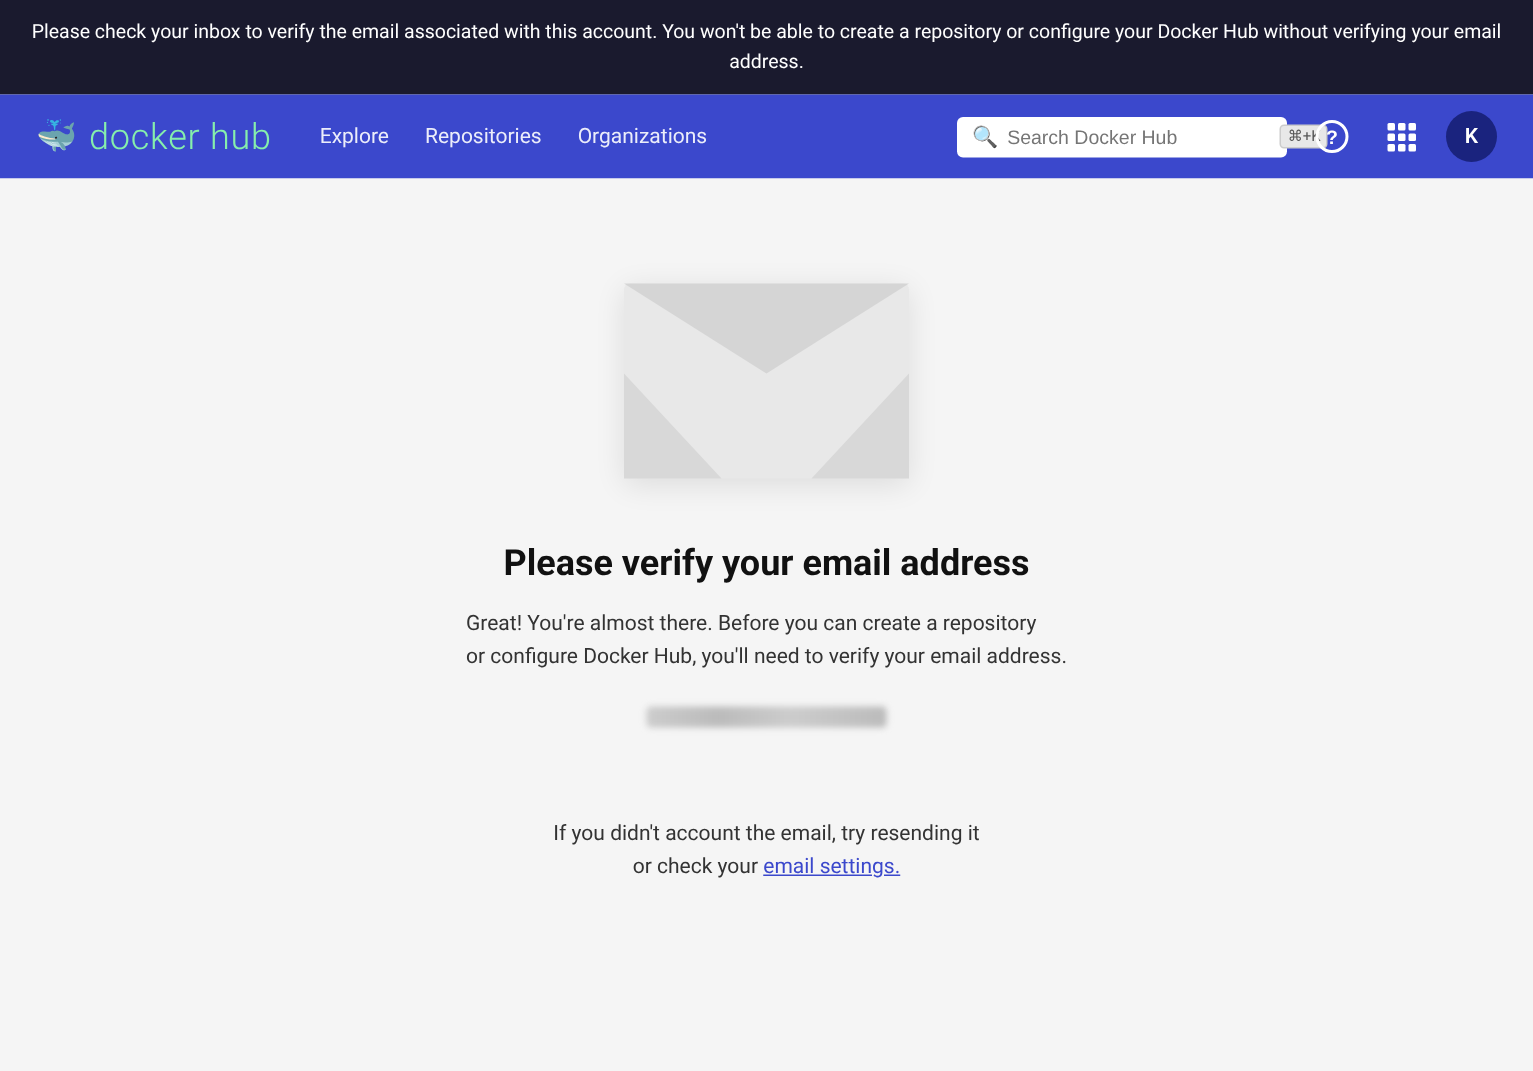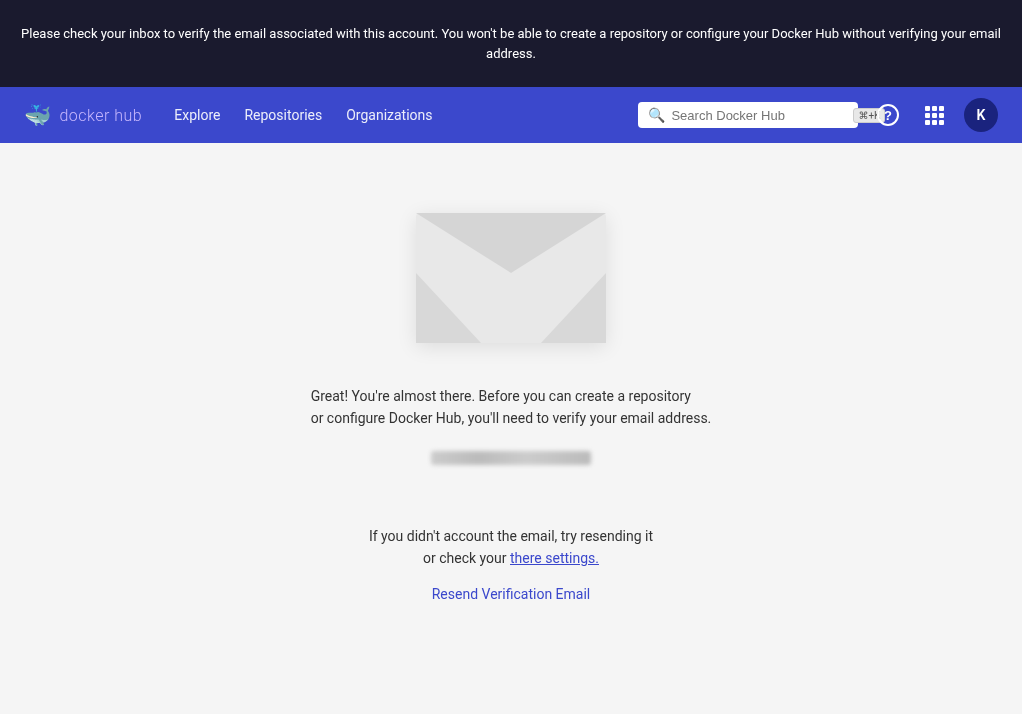--- a/index.html
+++ b/index.html
@@ -3,21 +3,21 @@
   <meta charset="utf-8">
   <style>
     * { box-sizing: border-box; margin: 0; padding: 0; }
     body { font-family: -apple-system, BlinkMacSystemFont, 'Segoe UI', Roboto, Arial, sans-serif; background: #f5f5f5; min-height: 714px; }
 
     
     .banner {
       background: #1a1a2e;
       color: #fff;
       text-align: center;
-      padding: 24px 20px;
+      padding: 12px 20px;
       font-size: 13px;
       line-height: 1.5;
     }
 
     
     .navbar {
       background: #3b48cc;
       display: flex;
       align-items: center;
       padding: 0 24px;
@@ -28,22 +28,22 @@
       display: flex;
       align-items: center;
       gap: 8px;
       margin-right: 32px;
     }
     .logo-icon {
       color: #fff;
       font-size: 22px;
     }
     .logo-text {
-      color: #c4b5fd;
-      font-size: 16px;
+      color: #86efac;
+      font-size: 24px;
       font-weight: 500;
       letter-spacing: 0.5px;
     }
     .logo-text span { font-weight: 300; }
     .nav-links {
       display: flex;
       gap: 24px;
       align-items: center;
       flex: 1;
     }
@@ -291,30 +291,30 @@
 
 <div class="main-content">
 
   <div class="envelope-wrapper">
     <div class="envelope"></div>
     <div class="envelope-flap"></div>
     <div class="envelope-shadow-left"></div>
     <div class="envelope-shadow-right"></div>
   </div>
 
+  <h1 class="page-title">Please verify your email address</h1>
 
   <p class="page-subtitle">
     <span>Great! You're almost there. Before you can create a repository</span><br>
     <span>or configure Docker Hub, you'll need to verify your email address.</span>
   </p>
 
   <span class="blurred-email"></span>
 
   <div class="resend-section">
     <p class="resend-text">
       <span>If you didn't account the email, try resending it</span><br>
       <span>or check your</span>
-      <a class="email-settings-link">there settings.</a>
+      <a class="email-settings-link">email settings.</a>
     </p>
-    <a class="resend-link">Resend Verification Email</a>
   </div>
 
 </div>
 
 </body></html>

